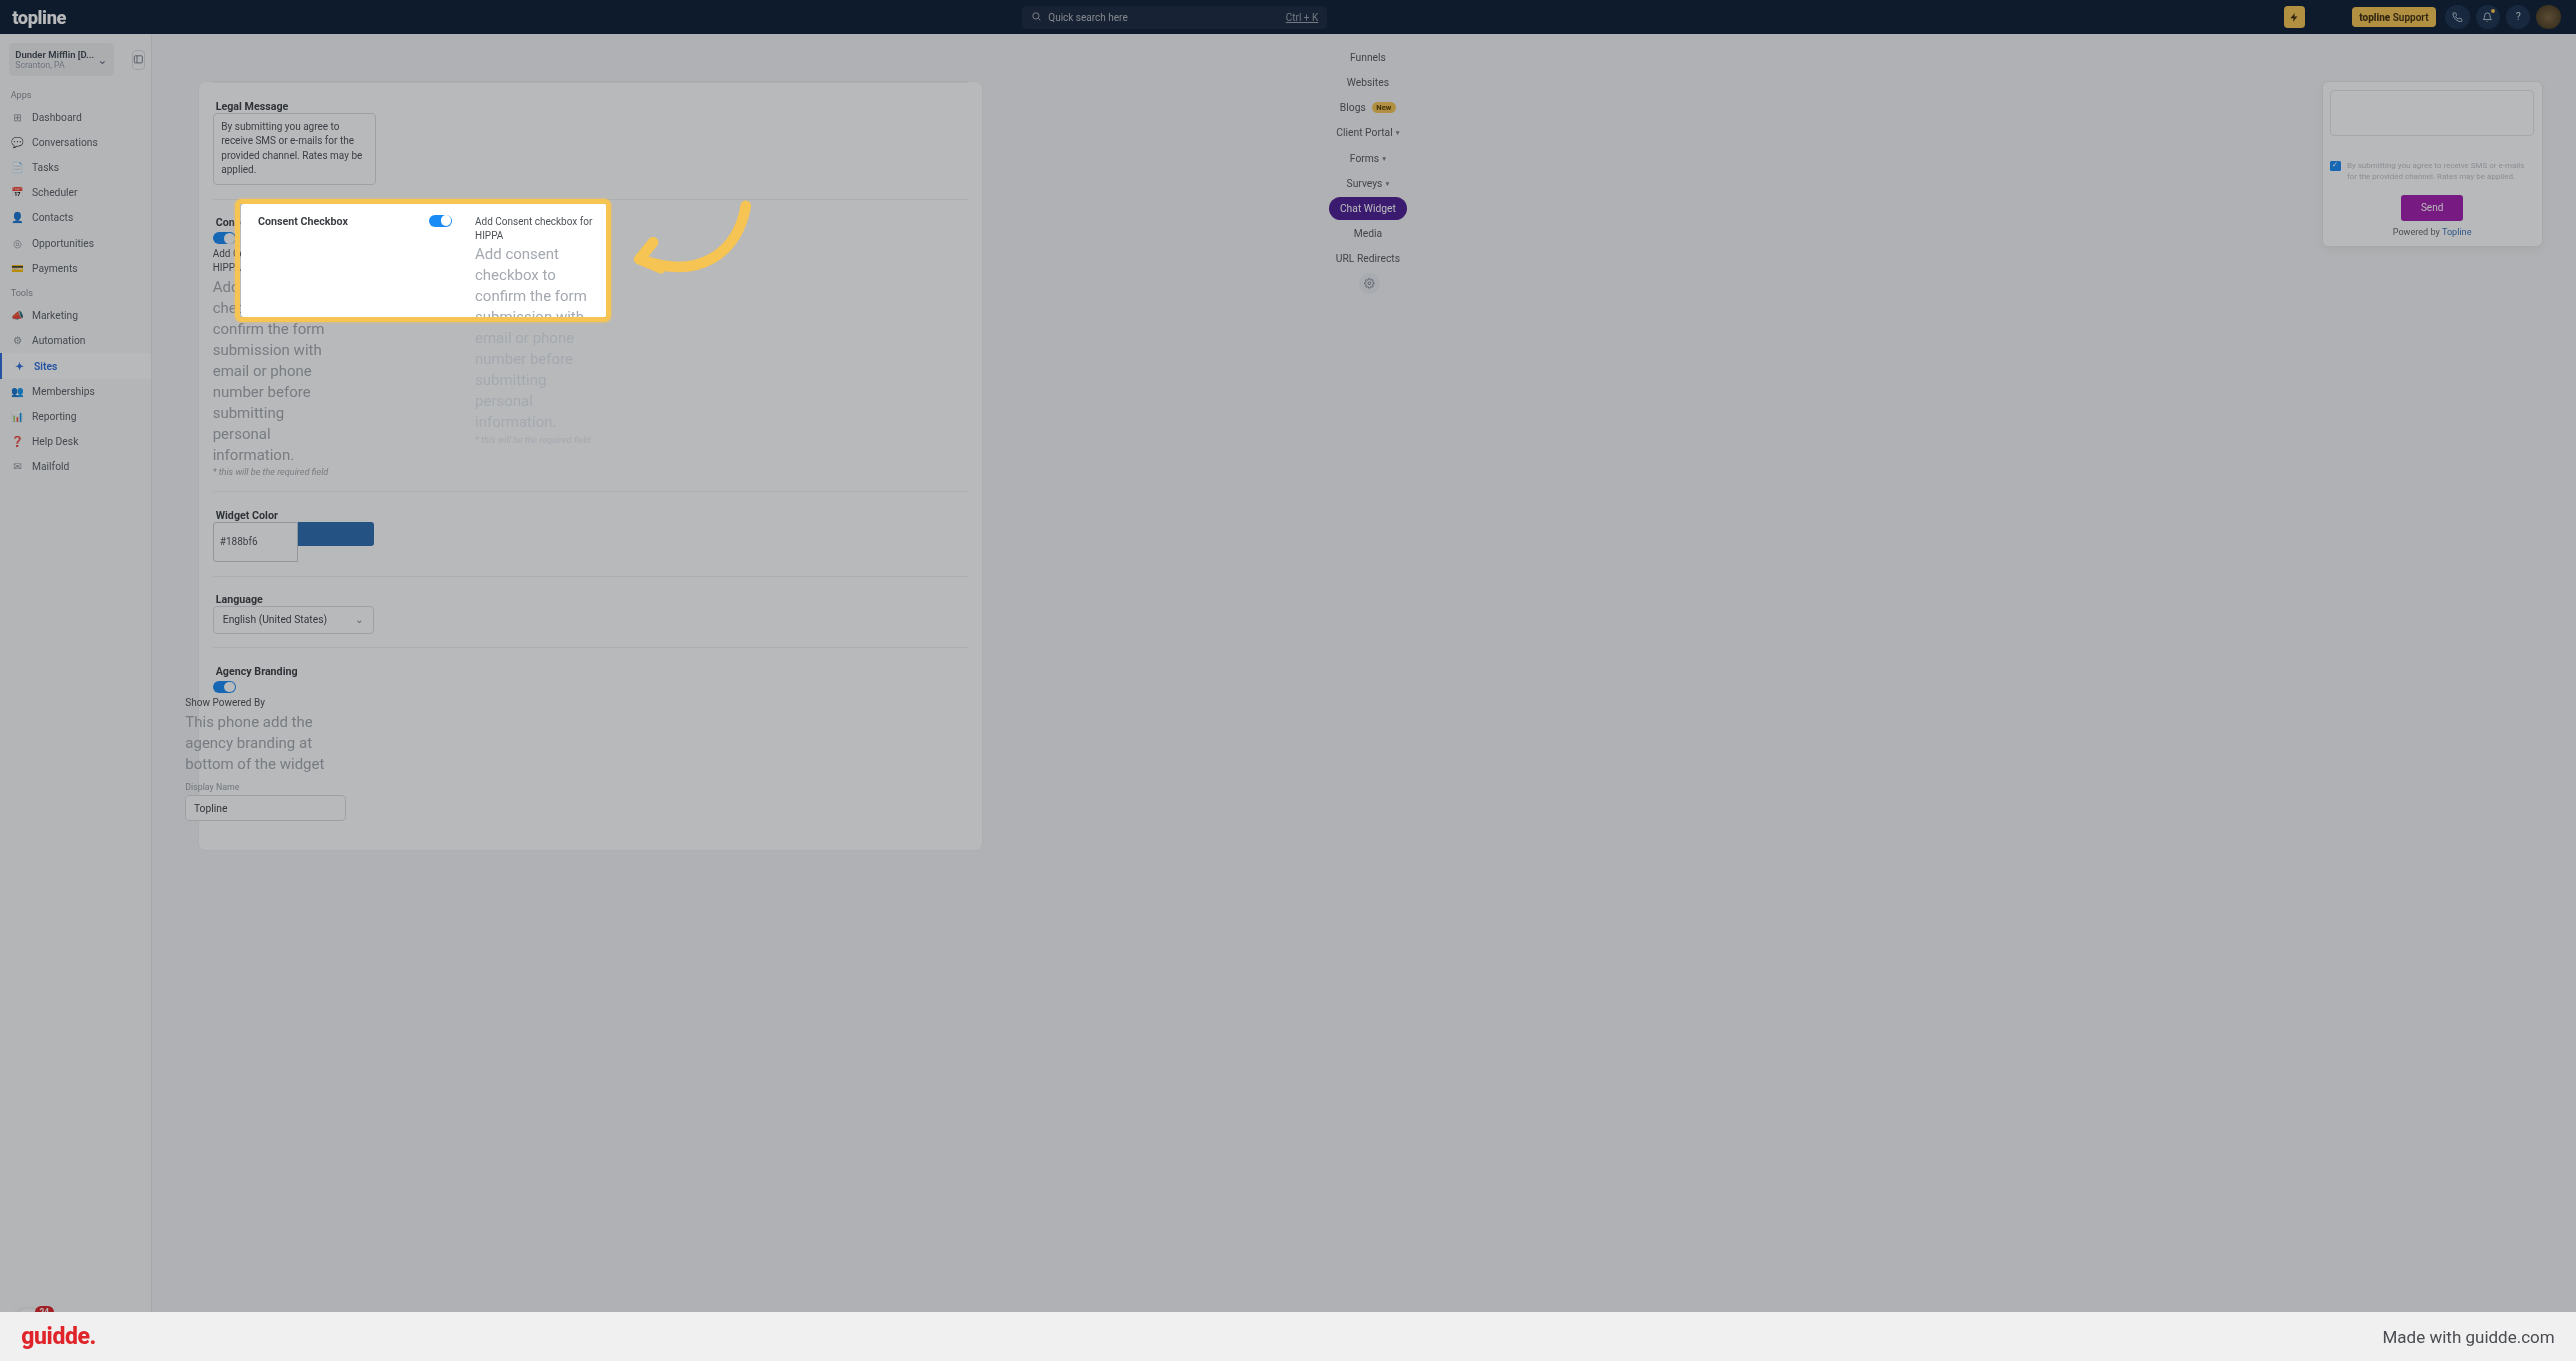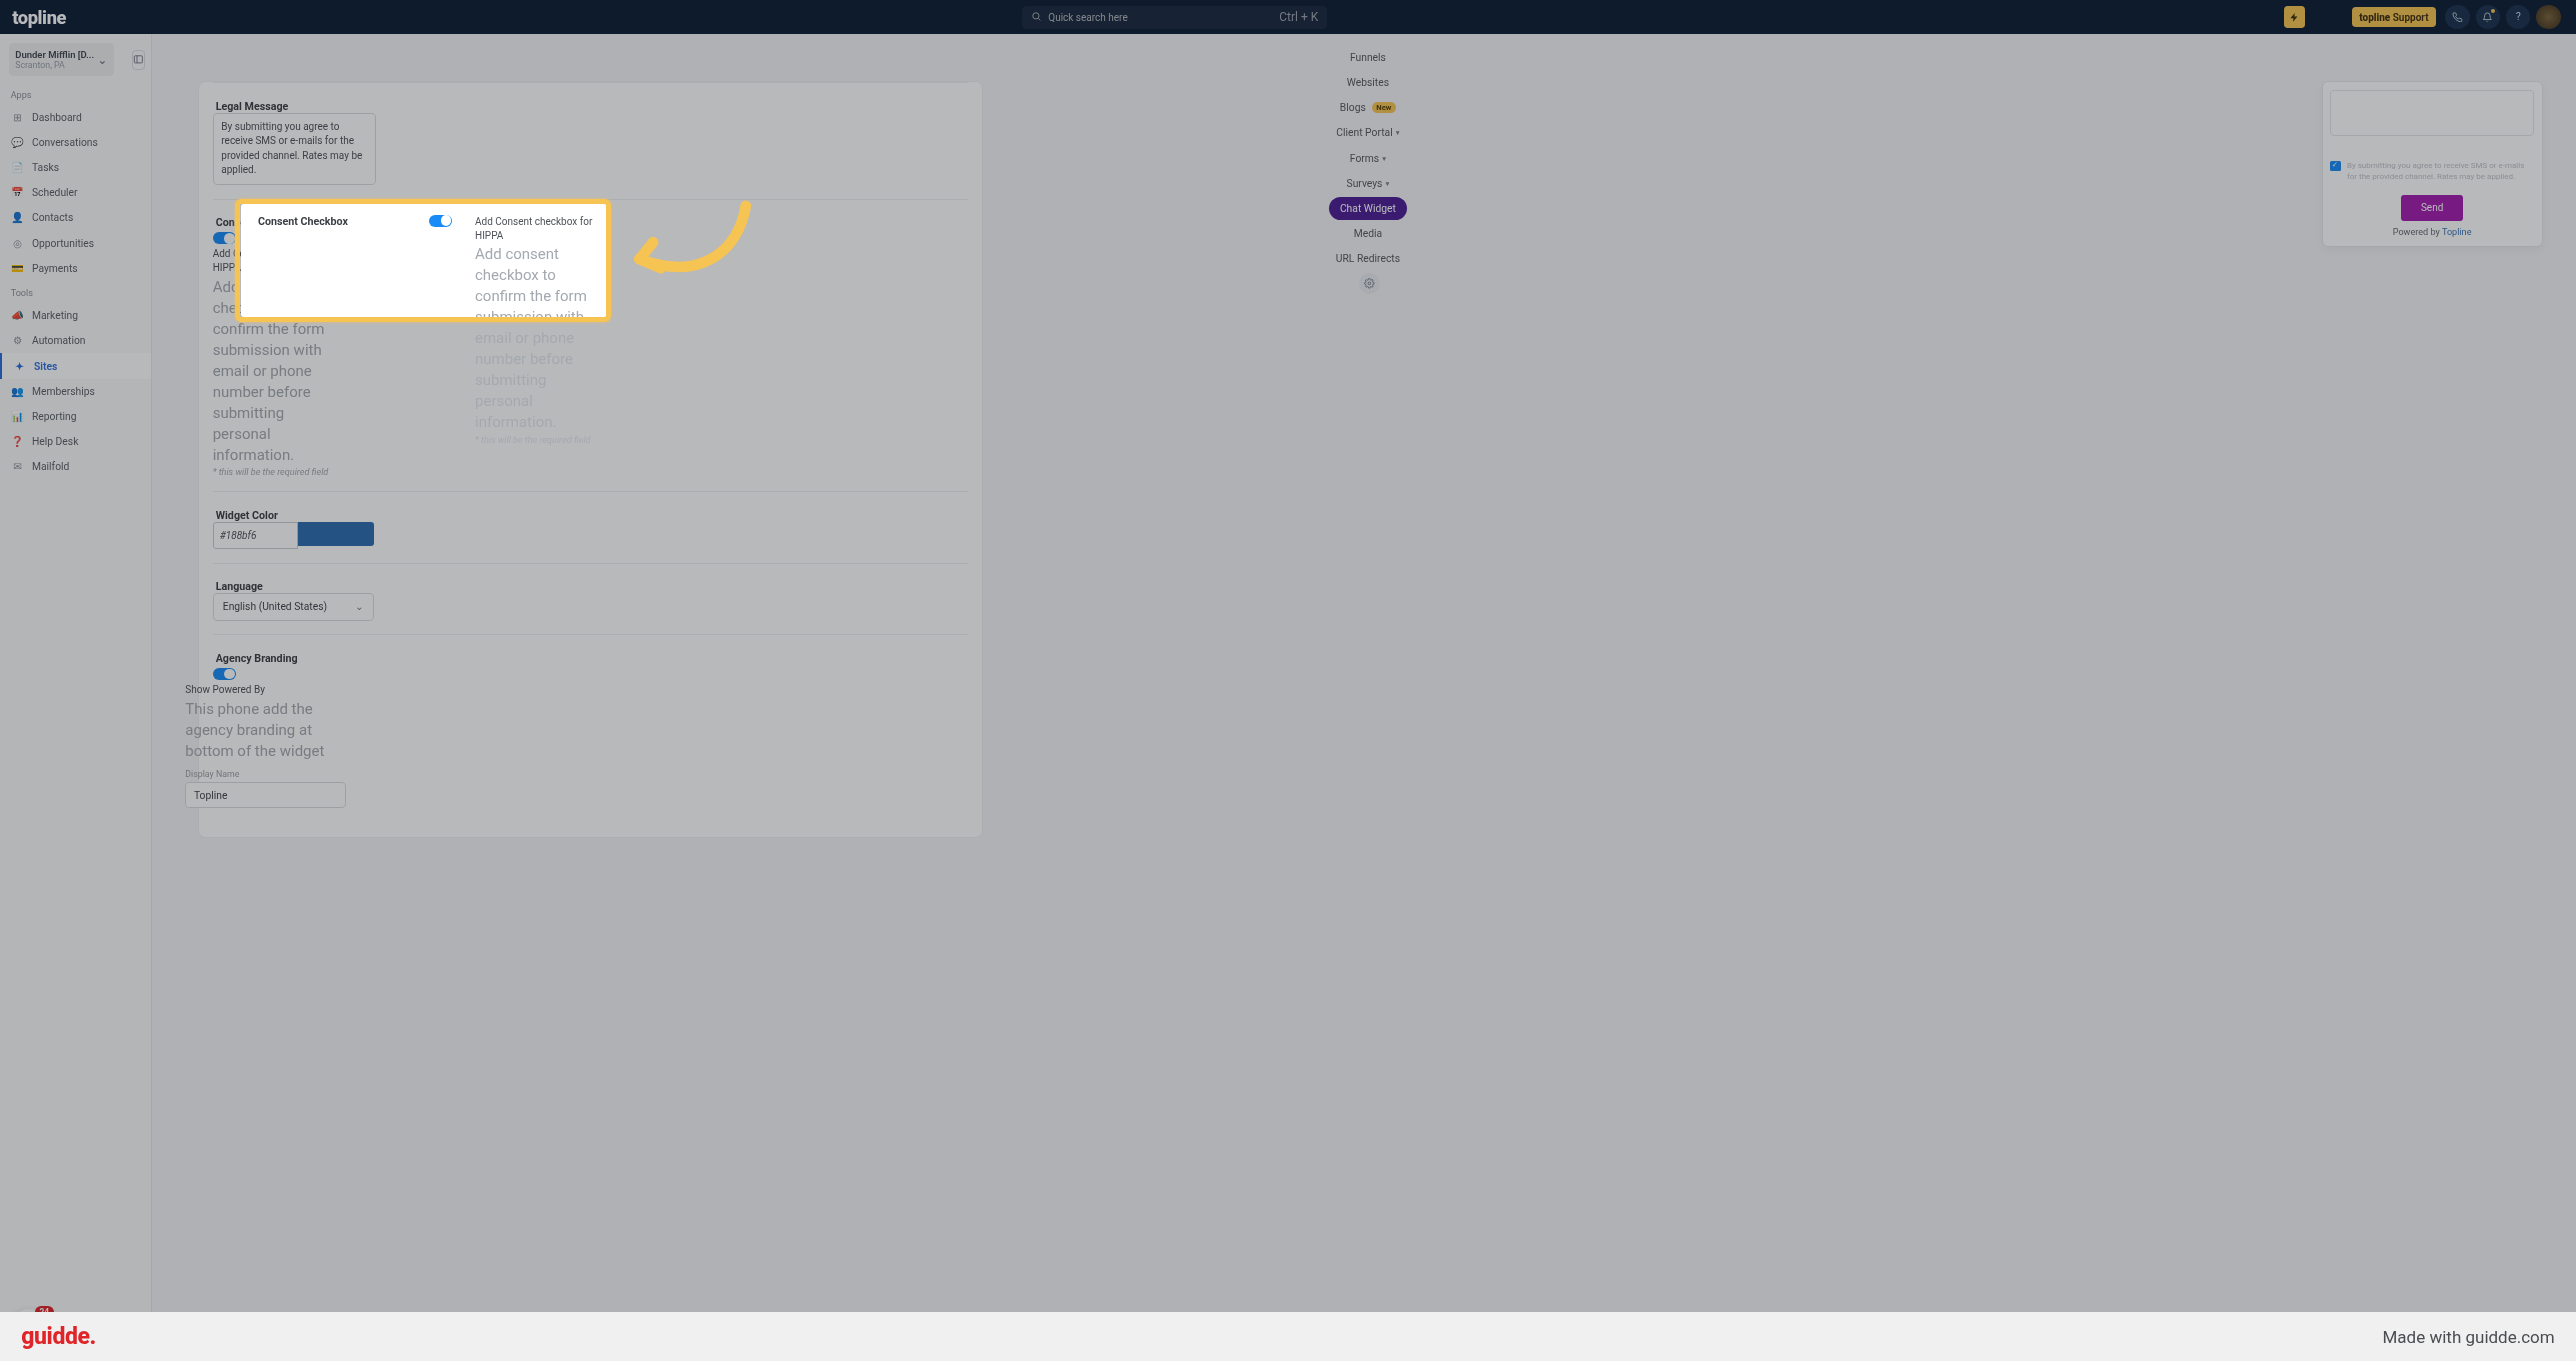--- a/index.html
+++ b/index.html
@@ -4,21 +4,21 @@
 <style>
 * { box-sizing: border-box; margin: 0; padding: 0; font-family: -apple-system, BlinkMacSystemFont, "Segoe UI", Roboto, Helvetica, Arial, sans-serif; }
 html, body { width: 100%; height: 100%; background: #f3f4f6; }
 body { position: relative; }
 
 
 .topbar { position: absolute; top: 0; left: 0; right: 0; height: 34px; background: #0b1d36; display: flex; align-items: center; color: #fff; padding: 0 12.2px; z-index: 10; }
 .logo { font-weight: 800; font-size: 18.3px; letter-spacing: -0.4px; color: #fff; }
 .search-wrap { margin-left: auto; margin-right: auto; display: flex; align-items: center; background: #19283f; border-radius: 4.6px; padding: 0 9.1px; width: 305px; height: 23px; font-size: 10px; color: #b6b9bf; }
 .search-wrap .sicon { margin-right: 6.1px; color: #b6b9bf; }
-.search-wrap .shortcut { margin-left: auto; font-size: 12px; color: #9ca3af; }
+.search-wrap .shortcut { margin-left: auto; font-size: 10px; color: #9ca3af; text-decoration: underline; }
 .bolt-btn { background: #f6c453; border-radius: 3.8px; width: 21.3px; height: 21.3px; display: flex; align-items: center; justify-content: center; margin-right: 7.6px; }
 .support-btn { background: #f6c453; color: #3b2c0d; font-weight: 600; border-radius: 3.8px; padding: 4.6px 7.6px; font-size: 10px; margin-right: 6.1px; }
 .top-icon { width: 24.4px; height: 24.4px; border-radius: 50%; background: #1b3150; display: flex; align-items: center; justify-content: center; color: #cbd5e1; margin: 0 3px; font-size: 10.7px; position: relative; }
 .top-icon.avatar { background: #5a4630; background-image: radial-gradient(#7a6340, #3d2f18); }
 .bell-dot { position: absolute; top: 3.8px; right: 4.6px; width: 4.6px; height: 4.6px; background: #f6c453; border-radius: 50%; }
 
 
 .sidebar { position: absolute; left: 0; top: 34px; bottom: 0; width: 152px; background: #f8f9fa; border-right: 0.8px solid #e5e7eb; padding: 9.1px 0 0 0; }
 .location-pill { margin: 0 9.1px 6.1px 9.1px; background: #eceef0; border-radius: 4.6px; padding: 6.1px 6.1px; display: flex; align-items: center; }
 .location-text { flex: 1; min-width: 0; }
@@ -56,21 +56,21 @@
 .legal-box { width: 163px; border: 0.8px solid #d9dbdf; border-radius: 4.6px; padding: 6.1px 7.6px; font-size: 10px; line-height: 1.45; color: #4e525a; }
 
 .switch { width: 23px; height: 12.2px; background: #188bf6; border-radius: 7.6px; position: relative; display: inline-block; }
 .switch::after { content: ""; position: absolute; right: 0.8px; top: 0.8px; width: 10.7px; height: 10.7px; background: #fff; border-radius: 50%; }
 
 .desc-title { font-size: 10px; color: #4d5258; line-height: 1.4; }
 .desc-body { font-size: 15px; color: #a4a9b0; line-height: 1.4; margin-top: 1.5px; }
 .desc-note { font-size: 9.1px; color: #a4a9b0; font-style: italic; margin-top: 1.5px; }
 
 .color-input { display: flex; }
-.color-input input { width: 85px; height: 27px; border: 0.8px solid #c9ccd2; border-radius: 3px 0 0 3px; padding: 0 6.1px; font-size: 10px; color: #4e525a; outline: none; font-style: italic; }
+.color-input input { width: 85px; height: 40px; border: 0.8px solid #c9ccd2; border-radius: 3px 0 0 3px; padding: 0 6.1px; font-size: 10px; color: #4e525a; outline: none; }
 .color-preview { width: 76px; height: 24.4px; background: #2a6cb0; border-radius: 0 3px 3px 0; }
 
 .lang-select { width: 161px; height: 27.4px; border: 0.8px solid #d9dbdf; border-radius: 4.6px; display: flex; align-items: center; justify-content: space-between; padding: 0 9.1px; font-size: 10.3px; color: #41454c; }
 
 .small-label { font-size: 8.8px; color: #9aa0a7; margin-top: 7.6px; margin-bottom: 3px; }
 .display-input { width: 161px; height: 26px; border: 0.8px solid #d9dbdf; border-radius: 4.6px; padding: 0 7.6px; font-size: 10.3px; color: #41454c; outline: none; }
 
 
 .preview-panel { position: absolute; right: -7.6px; top: 0; width: 303px; }
 .chat-card { width: 221px; margin: 0 auto; background: #fff; border: 0.8px solid #e6e8eb; border-radius: 6.1px; box-shadow: 0 3px 9.1px rgba(0,0,0,0.05); padding: 7.6px 7.6px 9.1px; }

